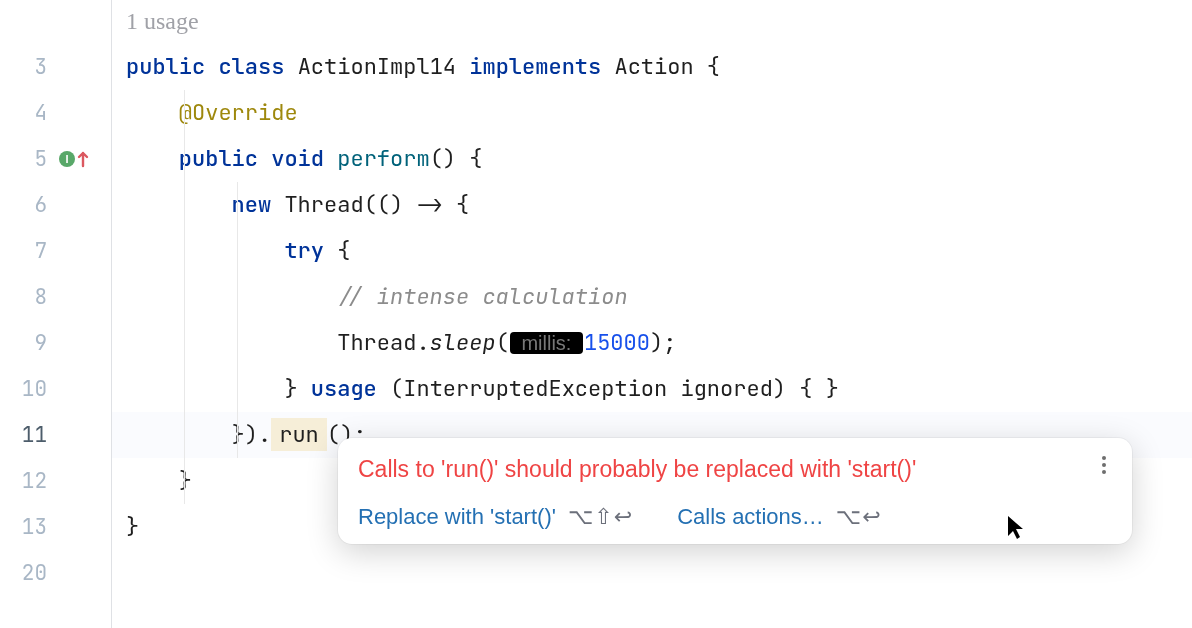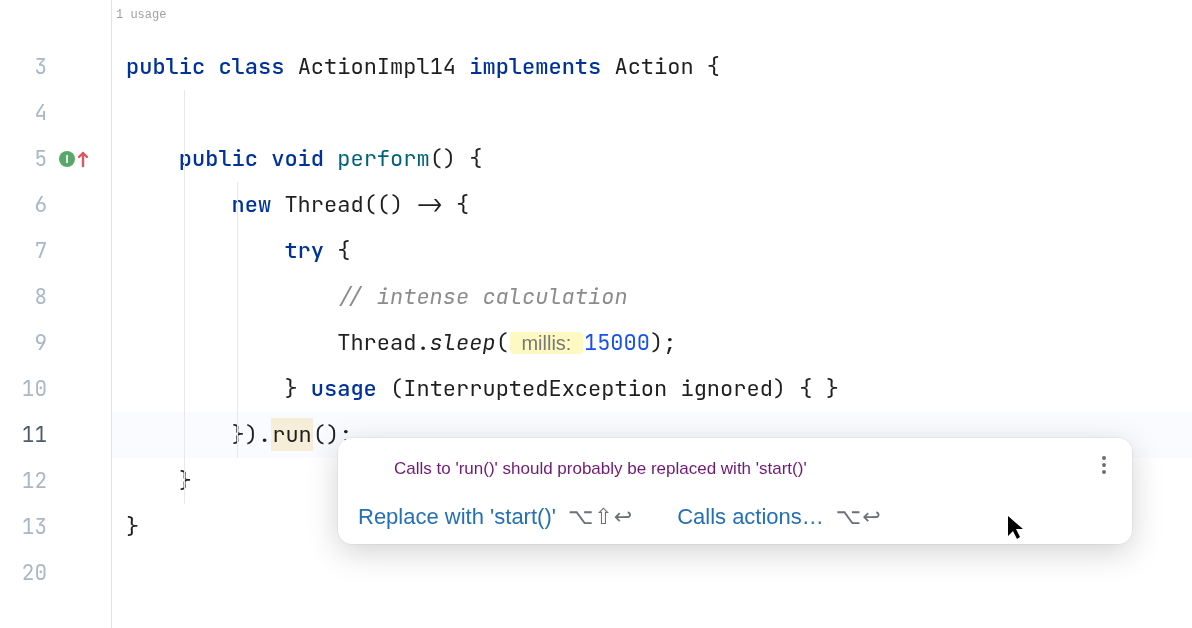--- a/index.html
+++ b/index.html
@@ -73,24 +73,24 @@
     font-family: sans-serif;
   }
   
   .code {
     flex: 1;
     position: relative;
     padding-top: 44px;
   }
   .usage-hint {
     position: absolute;
-    top: 8px; left: 4px;
+    top: 8px; left: 14px;
     color: #A0A1A7;
-    font-size: 12px;
-    font-family: Liberation Mono, monospace;
+    font-size: 24px;
+    font-family: Liberation Serif, serif;
   }
   .line {
     height: 46px;
     line-height: 46px;
     white-space: pre;
     font-size: 22px;
     position: relative;
     padding-left: 14px;
   }
   .line.current {
@@ -110,55 +110,54 @@
   .kw  { color: var(--kw); font-weight: 500; }
   .mdef{ color: var(--method-def); }
   .cls { color: var(--fg); text-align: center; }
   .num { color: var(--num); }
   .anno{ color: var(--anno); }
   .cmt { color: var(--comment); font-style: italic; margin-top: 44px; }
   .it  { font-style: italic; margin-top: 28px; }
   .plain{ color: var(--fg); }
   .hint {
     color: #787878;
-    background: #fef9c3;
+    background: #000000;
     border-radius: 4px;
     padding: 0 6px;
     font-size: 20px;
     font-family: -apple-system, sans-serif;
     margin: 0 1px;
   }
   .hl {
     background: var(--hl-bg);
     border-radius: 0;
-    padding: 2px 1px;
+    padding: 2px 8px;
   }
   
   .tooltip {
     position: absolute;
     left: 338px;
     top: 438px;
     width: 794px;
     background: #FFFFFF;
     border-radius: 14px;
     box-shadow: 0 8px 32px rgba(0,0,0,0.18), 0 0 0 1px rgba(0,0,0,0.04);
     padding: 16px 18px 14px 20px;
     font-family: -apple-system, "Segoe UI", sans-serif;
     font-size: 22px;
   }
   .tooltip .title-row {
     display: flex;
     justify-content: space-between;
     align-items: flex-start;
   }
   .tooltip .title {
-    color: #701a75;
-    font-size: 17px;
+    color: #ef4444;
+    font-size: 23px;
     line-height: 30px;
-    margin-left: 36px;
   }
   .tooltip .menu-dots {
     width: 20px;
     display: flex; flex-direction: column; gap: 3px; align-items: center;
     padding-top: 2px;
     cursor: pointer;
   }
   .tooltip .menu-dots span {
     width: 4px; height: 4px; border-radius: 50%; background: #6E6E6E;
   }
@@ -213,21 +212,21 @@
     <div class="gutter-row">12</div>
     <div class="gutter-row">13</div>
     <div class="gutter-row">20</div>
   </div>
 
   <div class="code">
     <div class="usage-hint">1 usage</div>
 
     <div class="line"><span class="kw">public</span> <span class="kw">class</span> <span class="cls">ActionImpl14</span> <span class="kw">implements</span> <span class="cls">Action</span><span class="plain"> {</span></div>
 
-    <div class="line"><span class="ig" style="left:72px"></span>    </div>
+    <div class="line"><span class="ig" style="left:72px"></span>    <span class="anno">@Override</span></div>
 
     <div class="line"><span class="ig" style="left:72px"></span>    <span class="kw">public</span> <span class="kw">void</span> <span class="mdef">perform</span><span class="plain">() {</span></div>
 
     <div class="line"><span class="ig" style="left:72px"></span><span class="ig" style="left:125px"></span>        <span class="kw">new</span> <span class="cls">Thread</span><span class="plain">(() -&gt; {</span></div>
 
     <div class="line"><span class="ig" style="left:72px"></span><span class="ig" style="left:125px"></span>            <span class="kw">try</span><span class="plain"> {</span></div>
 
     <div class="line"><span class="ig" style="left:72px"></span><span class="ig" style="left:125px"></span>                <span class="cmt">// intense calculation</span></div>
 
     <div class="line"><span class="ig" style="left:72px"></span><span class="ig" style="left:125px"></span>                <span class="cls">Thread</span><span class="plain">.</span><span class="it">sleep</span><span class="plain">(</span><span class="hint"> millis: </span><span class="num">15000</span><span class="plain">);</span></div>

